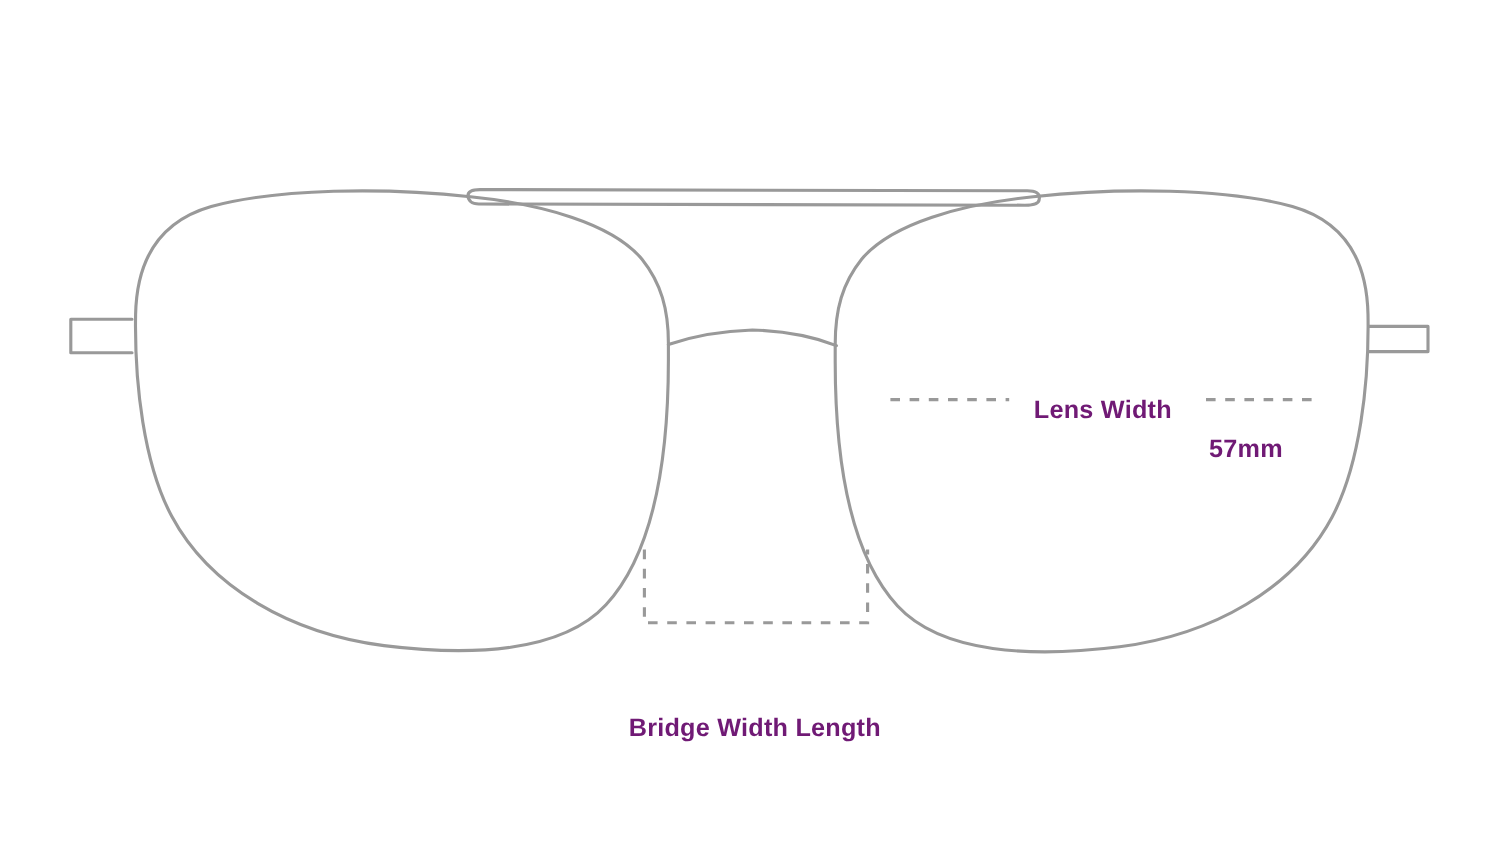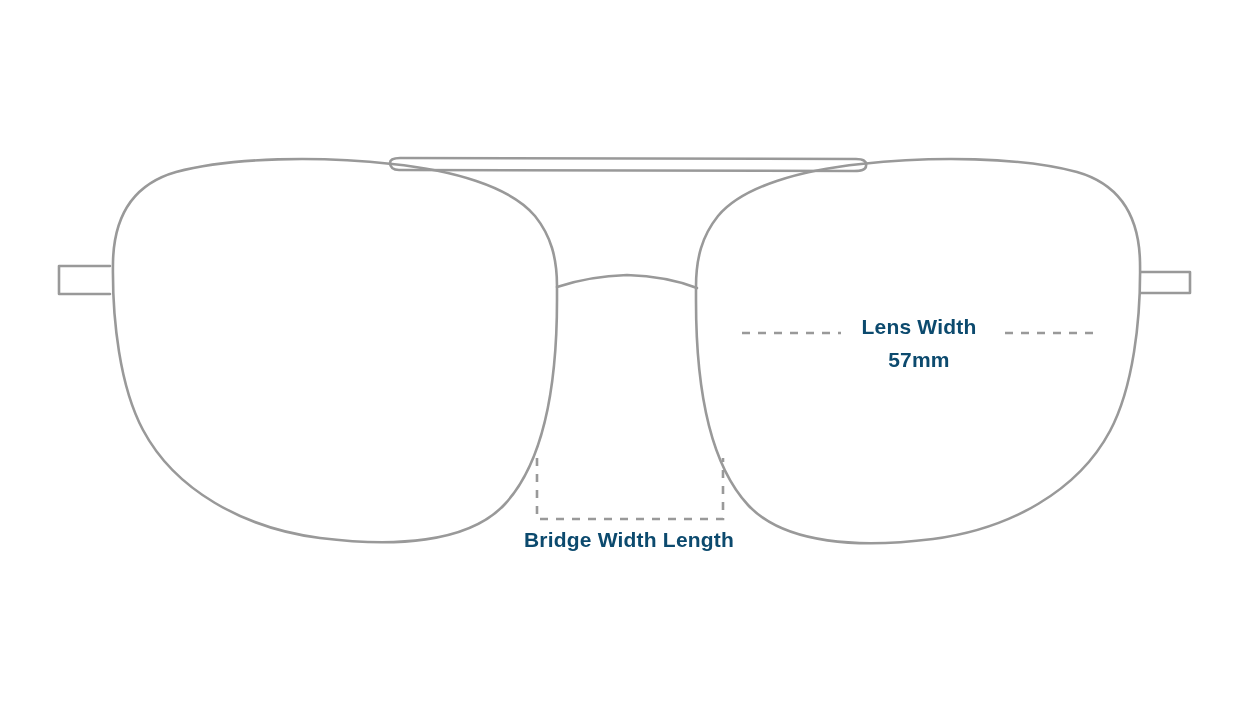--- a/index.html
+++ b/index.html
@@ -28,36 +28,38 @@
     display: block;
   }
   .measure-label {
     position: absolute;
     text-align: center;
     font-family: "Liberation Sans", sans-serif;
     font-weight: bold;
     font-size: 21px;
     line-height: 1.55;
     letter-spacing: 0.2px;
-    color: #0c4a6e;
+    color: #701a75;
     white-space: nowrap;
     user-select: none;
+    margin-top: 15px;
   }
   #lens-width-label {
     left: 769px;
     top: 311px;
     width: 300px;
   }
   #bridge-width-label {
     left: 479px;
-    top: 524px;
+    top: 576px;
     width: 300px;
   }
   .measure-label .label-value {
     display: block;
+    text-align: right;
   }
 </style>
 </head>
 <body>
 
 <div id="diagram-stage">
 
   <svg id="frame-svg" viewBox="0 0 1251 705">
 
     <g fill="none" stroke="#999999" stroke-width="2.6" stroke-linecap="round" stroke-linejoin="round">

